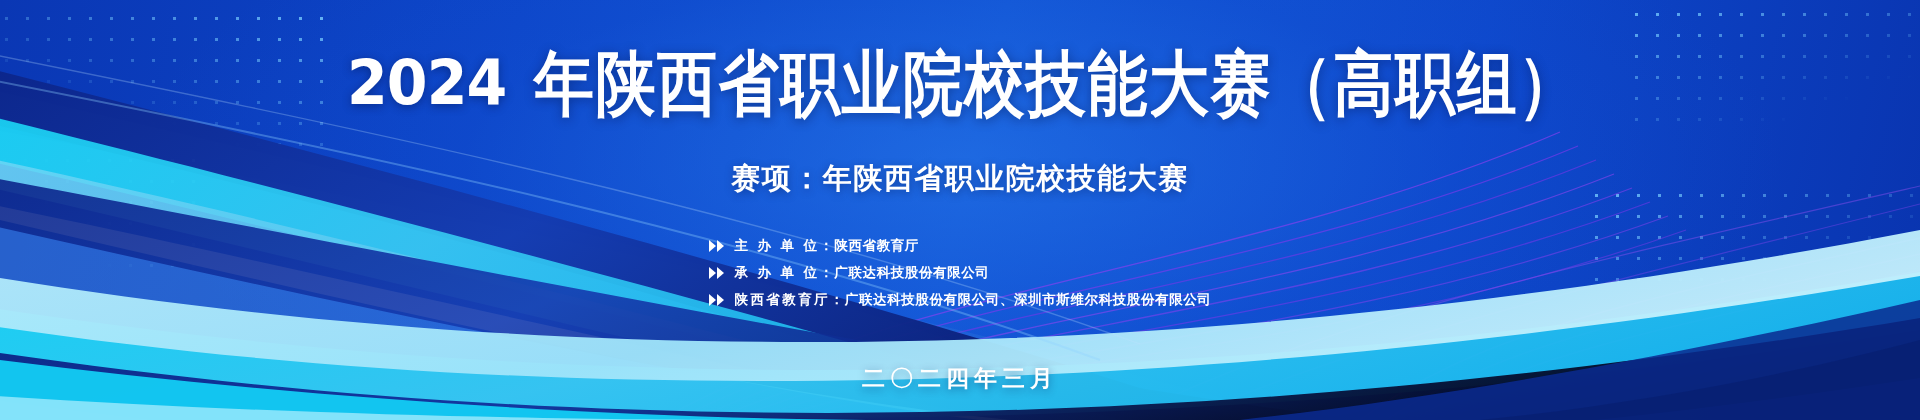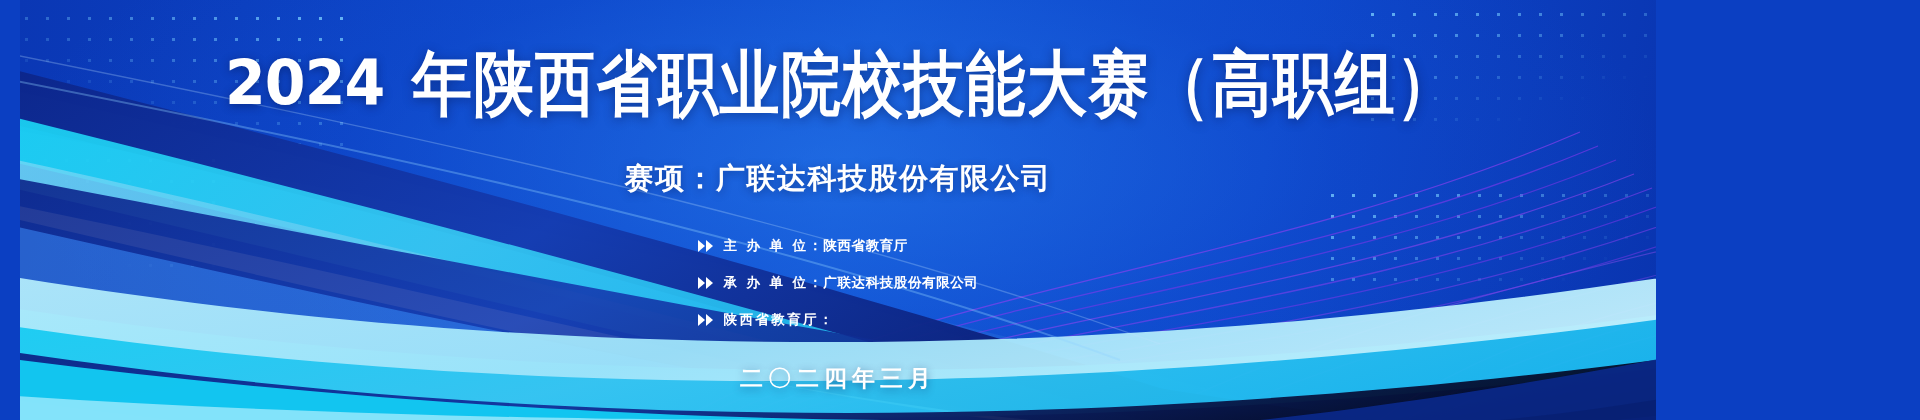--- a/index.html
+++ b/index.html
@@ -5,26 +5,25 @@
   * { margin:0; padding:0; box-sizing:border-box; }
   html, body {
     width:1920px; height:420px;
     overflow:hidden;
     background:#0b3fc2;
     font-family:"DejaVu Sans","Liberation Sans",sans-serif;
   }
 
   #banner {
     position:relative;
-    width:1636px; height:420px;
+    width:1920px; height:420px;
     overflow:hidden;
     background:
       radial-gradient(ellipse 1100px 420px at 50% 38%, rgba(40,120,235,0.55) 0%, rgba(22,85,215,0.25) 45%, rgba(10,55,180,0.0) 75%),
       linear-gradient(103deg, #0a37b4 0%, #0c45c8 26%, #1257d6 50%, #0d47cb 74%, #0933ae 100%);
-    margin-left: 20px;
   }
 
   
   .dots {
     position:absolute;
     background-image:radial-gradient(circle, rgba(120,205,255,0.85) 1.6px, rgba(120,205,255,0) 2.0px);
     background-size:21px 21px;
   }
   #dots-top-left   { left:-4px;  top:8px;    width:330px; height:150px;
     -webkit-mask-image:linear-gradient(200deg, rgba(0,0,0,.95) 5%, rgba(0,0,0,0) 72%);
@@ -68,21 +67,21 @@
 
   #subtitle {
     margin-top:34px;
     font-size:29px; font-weight:bold; color:#ffffff;
     letter-spacing:1.5px; white-space:nowrap;
     text-shadow:0 2px 8px rgba(0,18,70,0.4);
   }
 
   #org-list {
     margin-top:38px;
-    display:flex; flex-direction:column; gap:19px;
+    display:flex; flex-direction:column; gap:9px;
     align-items:flex-start;
   }
   .org-line {
     display:flex; align-items:center;
     font-size:13.5px; font-weight:bold; color:#ffffff;
     white-space:nowrap; letter-spacing:0.4px;
   }
   .chev { flex:none; margin-right:9px; display:block; }
   .org-label { letter-spacing:2.4px; }
   .org-colon { margin:0 1px 0 0; }
@@ -193,21 +192,21 @@
     </g>
   </svg>
 
   <div id="content">
 
     <div id="title-row">
       <span id="title-year">2024</span>
       <span id="title-main">年陕西省职业院校技能大赛（高职组）</span>
     </div>
 
-    <div id="subtitle">赛项：广联达科技股份有限公司</div>
+    <div id="subtitle">赛项：年陕西省职业院校技能大赛</div>
 
     <div id="org-list">
 
       <div class="org-line">
         <svg class="chev" width="17" height="12" viewBox="0 0 17 12">
           <polygon points="0,0 7,6 0,12" fill="#ffffff"></polygon>
           <polygon points="8,0 15,6 8,12" fill="#ffffff"></polygon>
         </svg>
         <span class="org-label">主 办 单 位</span>
         <span class="org-colon">：</span>
@@ -224,20 +223,21 @@
         <span class="org-value">广联达科技股份有限公司</span>
       </div>
 
       <div class="org-line">
         <svg class="chev" width="17" height="12" viewBox="0 0 17 12">
           <polygon points="0,0 7,6 0,12" fill="#ffffff"></polygon>
           <polygon points="8,0 15,6 8,12" fill="#ffffff"></polygon>
         </svg>
         <span class="org-label">陕西省教育厅</span>
         <span class="org-colon">：</span>
+        <span class="org-value">广联达科技股份有限公司、深圳市斯维尔科技股份有限公司</span>
       </div>
 
     </div>
 
     <div id="date-line">二〇二四年三月</div>
   </div>
 
 </div>
 
 </body></html>

